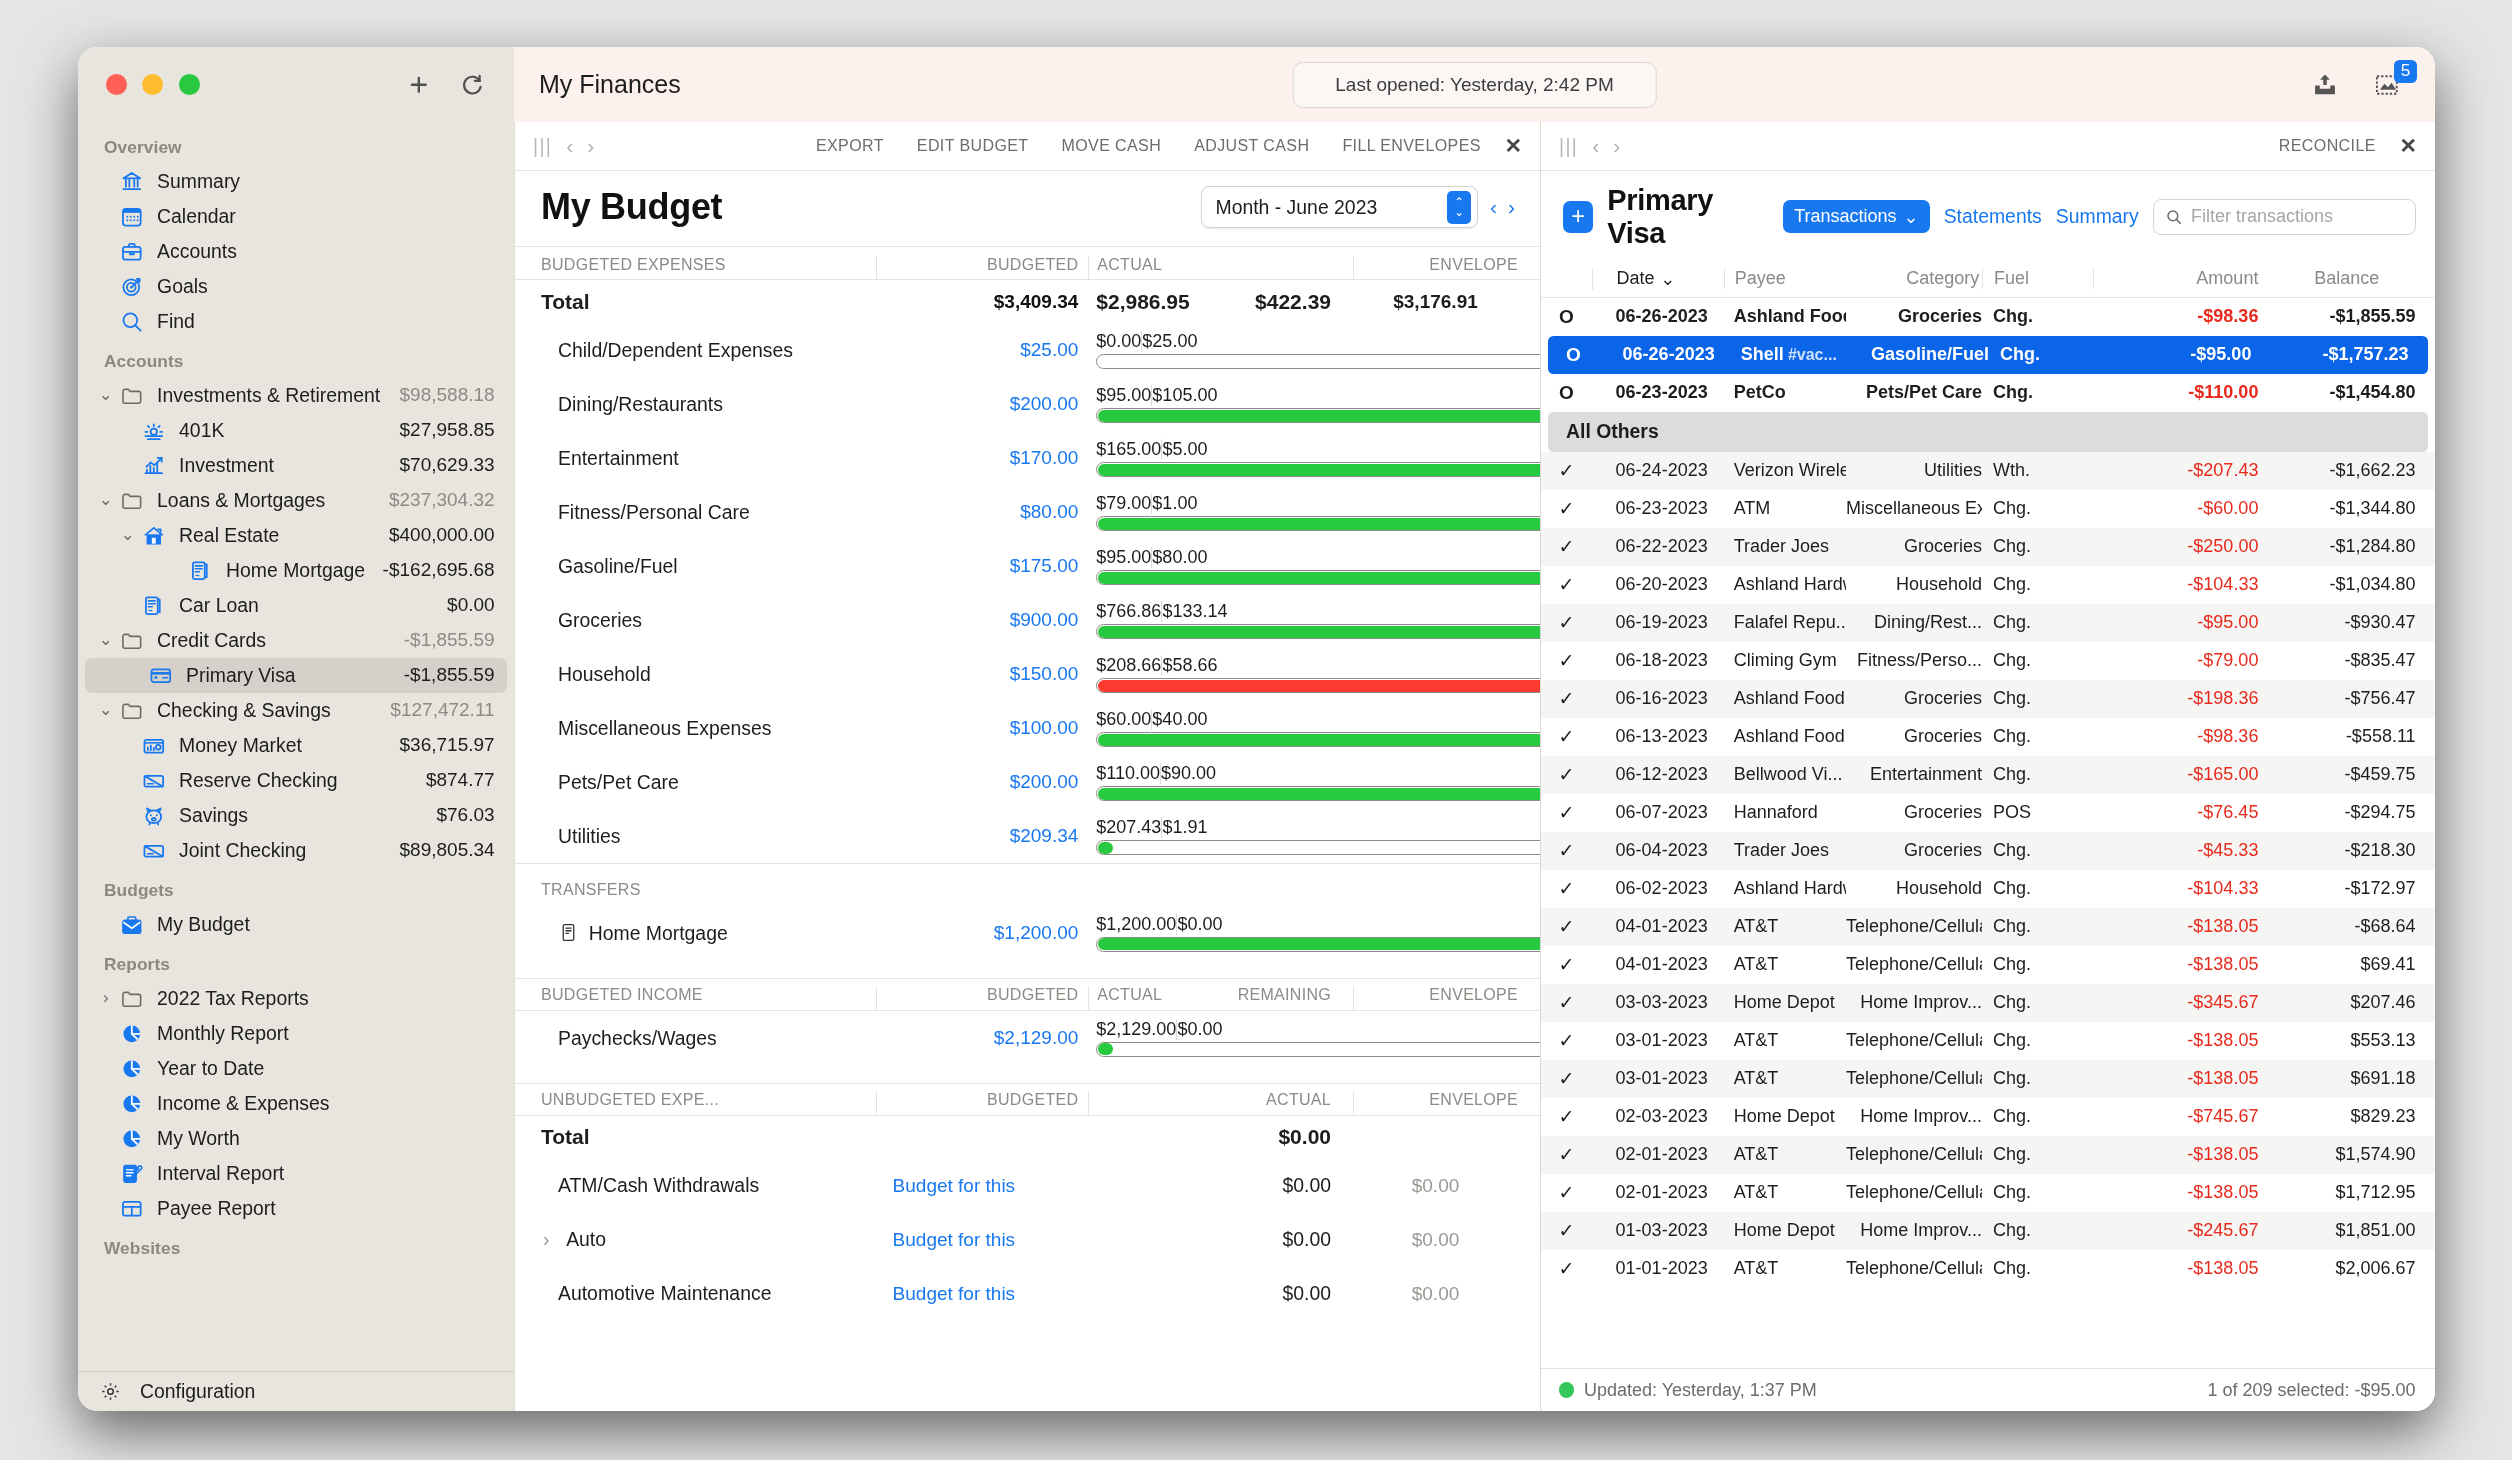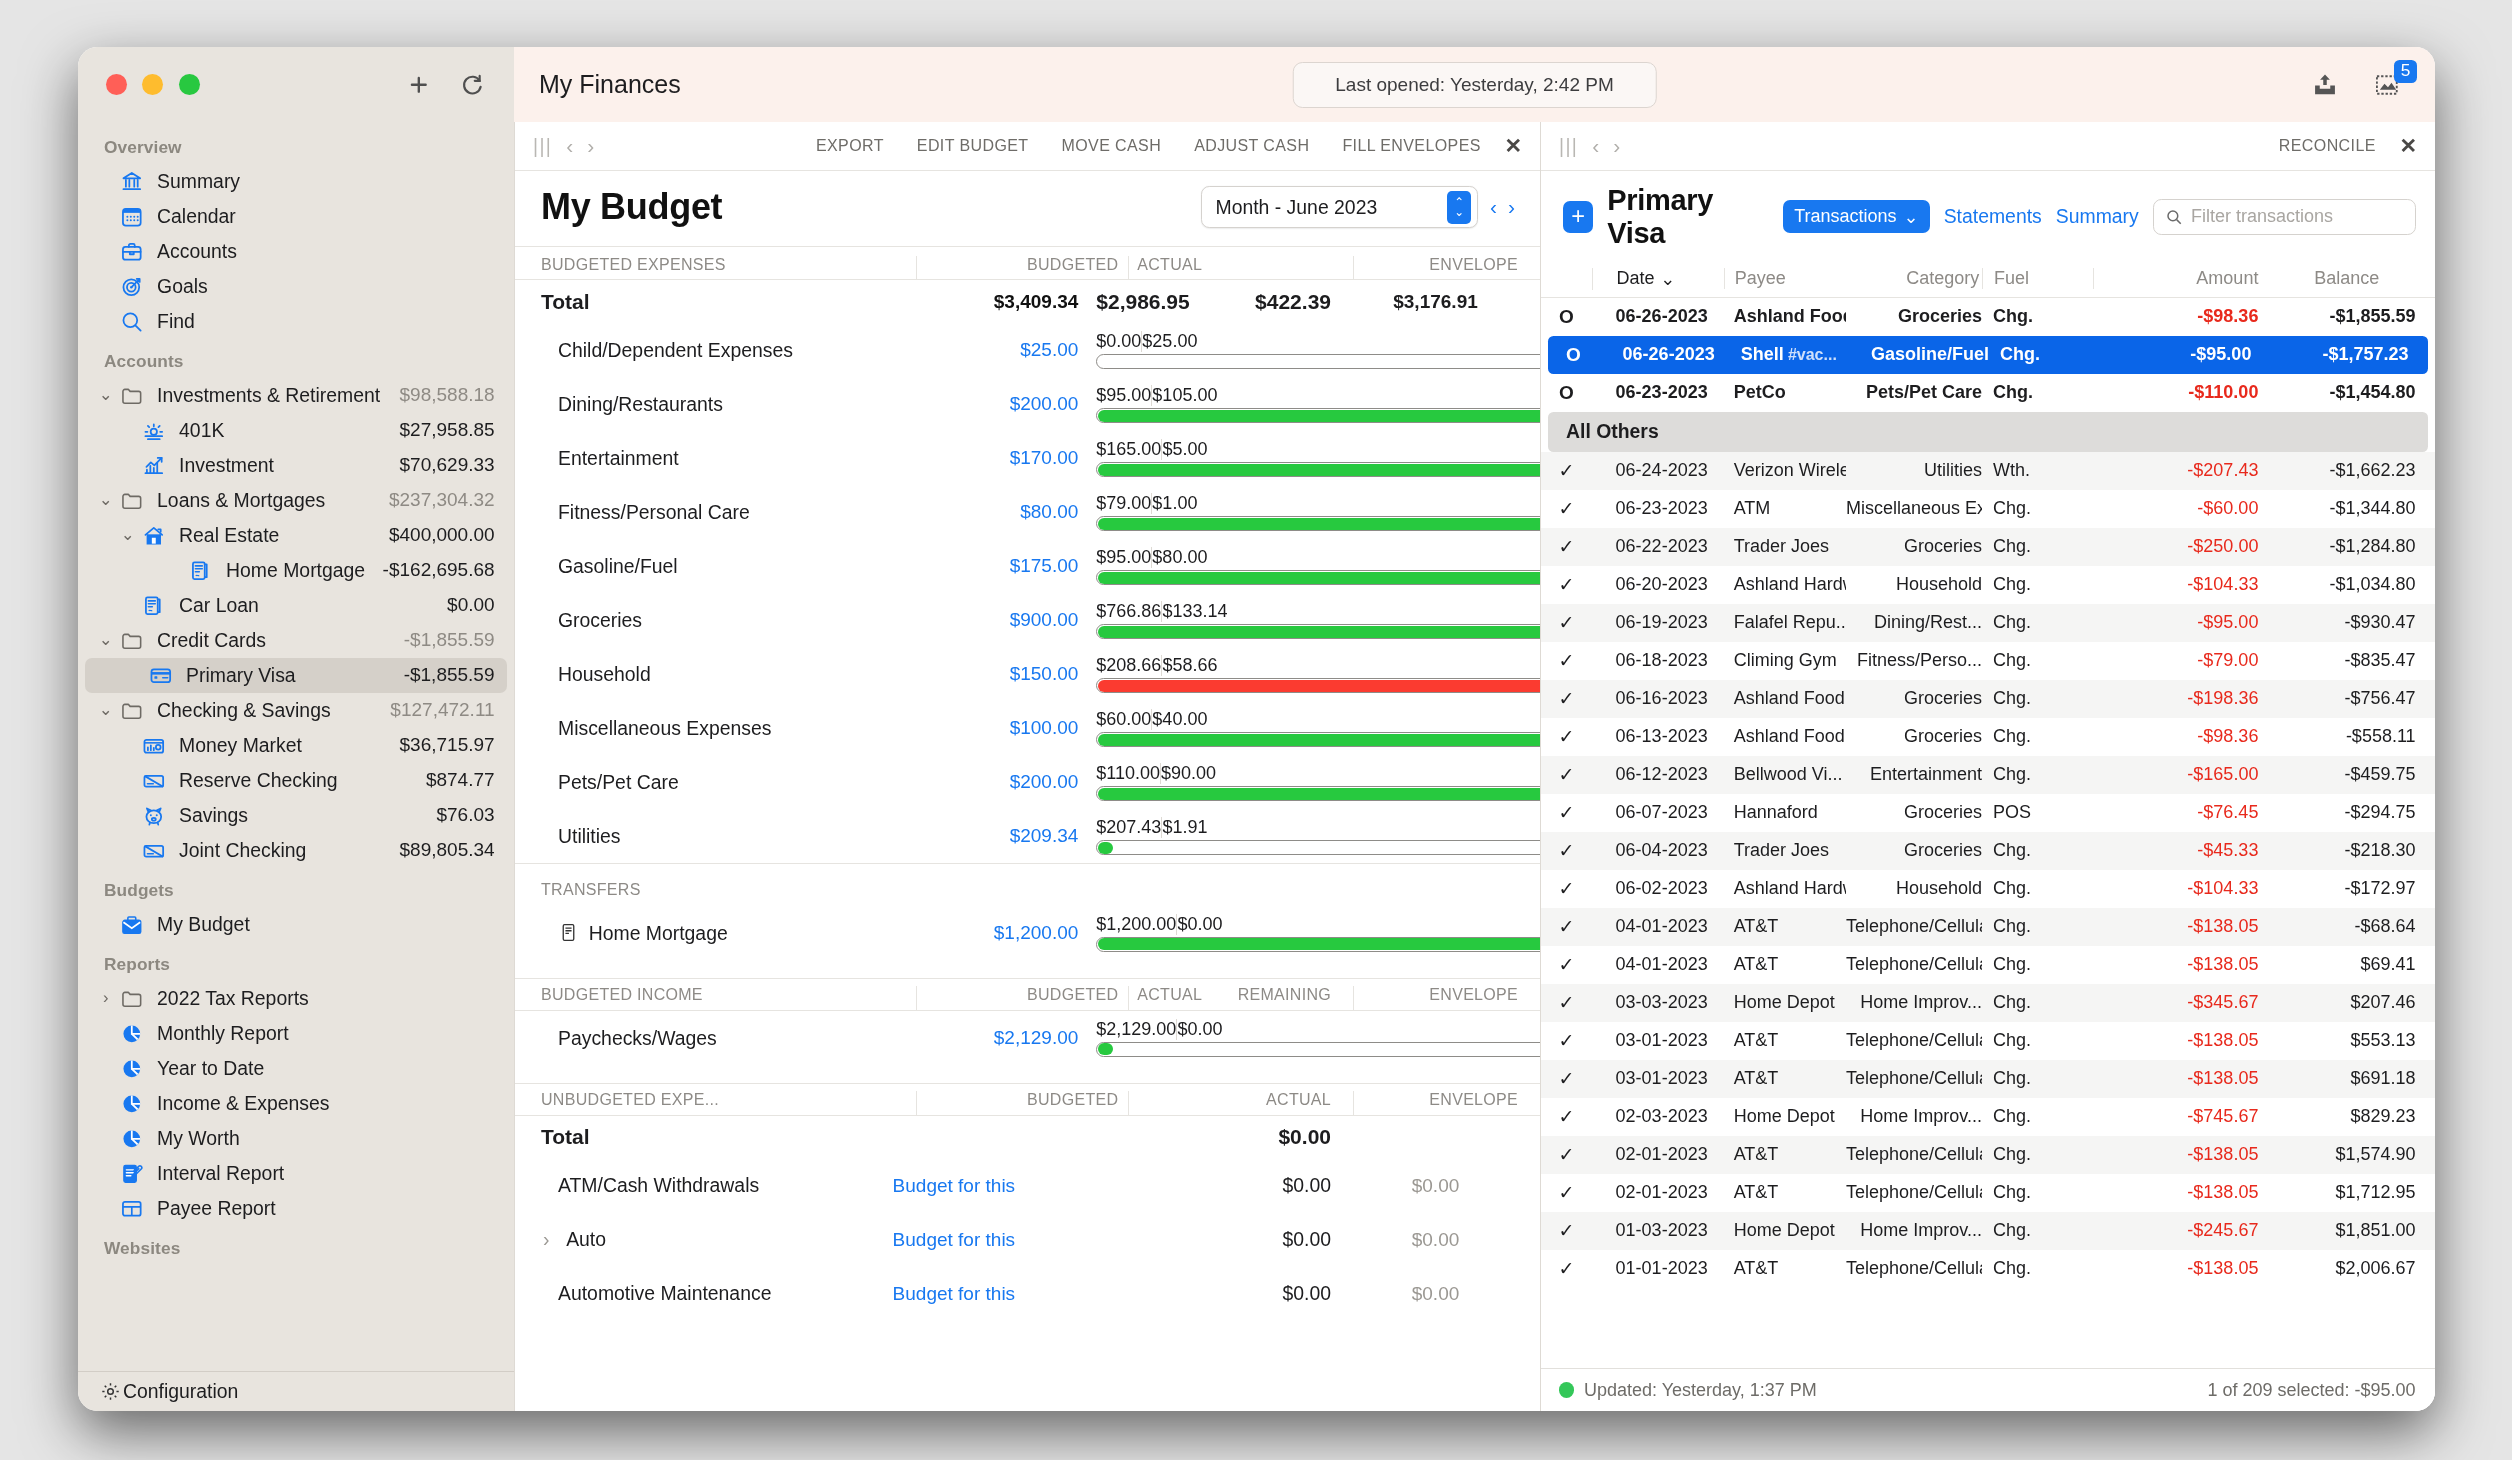--- a/index.html
+++ b/index.html
@@ -128,21 +128,21 @@
   .sb-label { flex: 1 1 auto; white-space: nowrap; overflow: hidden; }
   .sb-amt { font-size: 19px; white-space: nowrap; }
   .sb-amt.muted { color: #8e8a84; }
   .sb-amt.dark { color: #1d1d1f; }
   .indent-0 { padding-left: 18px; }
   .indent-1 { padding-left: 40px; }
   .indent-3 { padding-left: 87px; }
   .sb-footer {
     border-top: 1.4px solid #d2cdc6;
     height: 40px; display: flex; align-items: center;
-    padding-left: 22px; gap: 2px;
+    padding-left: 22px; gap: 19px;
     font-size: 19.4px; color: #1d1d1f;
     flex: 0 0 40px;
   }
   svg.ic { display:block; }
   
   .center {
     flex: 1 1 auto; min-width: 0;
     background: #ffffff;
     display: flex; flex-direction: column;
     border-left: 1.4px solid #dedad4;
@@ -184,21 +184,21 @@
   }
   .period-arrows { display: flex; gap: 11px; color: #1878f0; font-size: 21px; }
   .bcols {
     display: flex; align-items: flex-end;
     height: 33px; font-size: 16px; color: #8d8a86;
     border-bottom: 1.4px solid #e6e4e0;
     letter-spacing: 0.3px;
   }
   .bcol { padding-bottom: 5.5px; }
   .c-name { flex: 0 0 361px; padding-left: 26px; }
-  .c-budgeted { flex: 0 0 212px; text-align: right; border-left: 1.4px solid #e6e4e0; padding-right: 9.7px; margin-left: 40px; }
+  .c-budgeted { flex: 0 0 212px; text-align: right; border-left: 1.4px solid #e6e4e0; padding-right: 9.7px; }
   .c-actual { flex: 1 1 auto; border-left: 1.4px solid #e6e4e0; padding-left: 8.3px; }
   .c-envelope { flex: 0 0 187px; text-align: right; border-left: 1.4px solid #e6e4e0; padding-right: 22px; }
   .budget-scroll { flex: 1 1 auto; overflow: hidden; }
   .brow {
     display: flex; align-items: center;
     min-height: 54px;
     font-size: 19.4px; color: #1d1d1f;
   }
   .brow.total { font-weight: 700; font-size: 21px; min-height: 43px; }
   .b-name { flex: 0 0 361px; padding-left: 26px; display:flex; align-items:center; gap:9.7px; }

